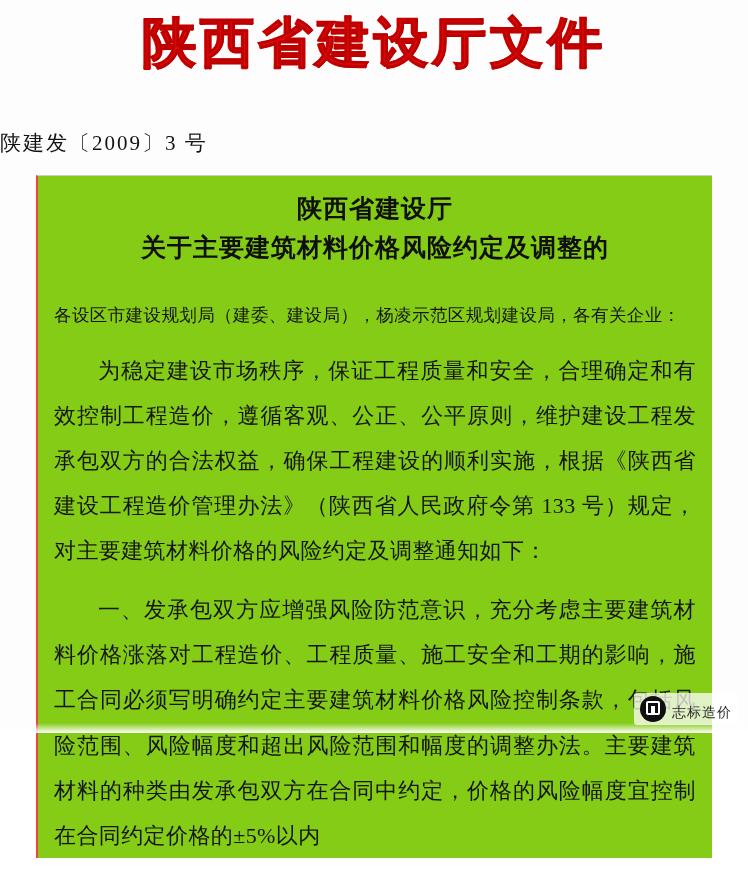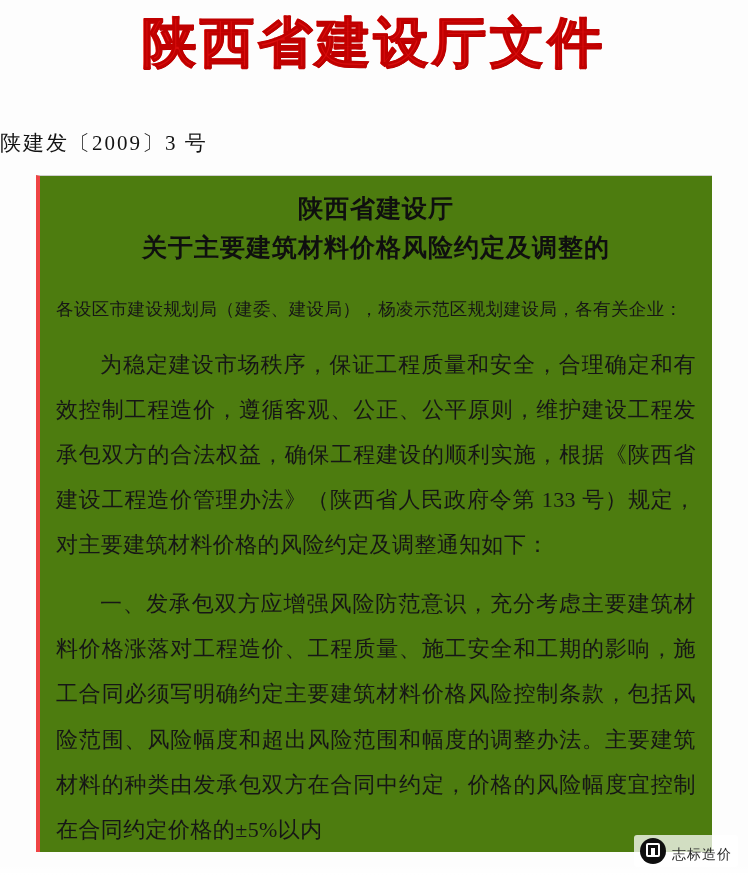--- a/index.html
+++ b/index.html
@@ -10,21 +10,21 @@
   body {
     width: 748px;
     height: 875px;
     font-family: "Liberation Serif", "DejaVu Serif", serif;
     color: #1a1a1a;
     position: relative;
     overflow: hidden;
   }
   .page {
     width: 748px;
-    height: 875px;
+    height: 733px;
     position: relative;
     background: #fdfdfd;
   }
   .doc-header {
     text-align: center;
     padding-top: 14px;
   }
   .doc-header-title {
     font-family: "Liberation Serif", "DejaVu Serif", serif;
     font-weight: bold;
@@ -43,37 +43,37 @@
     text-align: left;
     font-size: 21px;
     letter-spacing: 2px;
     margin-top: 56px;
     color: #131313;
     font-family: "Liberation Serif", "DejaVu Serif", serif;
   }
   .body-frame {
     margin: 18px 36px 0 36px;
     border-top: 1px solid #cfcfcf;
-    border-left: 4px solid #ef4444;
+    border-left: 2px solid #ef4444;
     padding: 14px 16px 0 16px;
-    background: #4d7c0f;
+    background: #84cc16;
   }
   .title-block {
     text-align: center;
     font-weight: bold;
     font-size: 25px;
     line-height: 1.55;
     letter-spacing: 1px;
     color: #0f0f0f;
   }
   .title-line-1 { font-size: 25px; }
   .title-line-2 { font-size: 25px; }
   .title-line-3 { font-size: 25px; }
   .salutation {
-    margin-top: 24px;
+    margin-top: 30px;
     font-size: 17.5px;
     line-height: 2.05;
     letter-spacing: 0.4px;
     text-align: justify;
     color: #161616;
   }
   .para {
     margin-top: 14px;
     font-size: 22px;
     line-height: 2.05;

